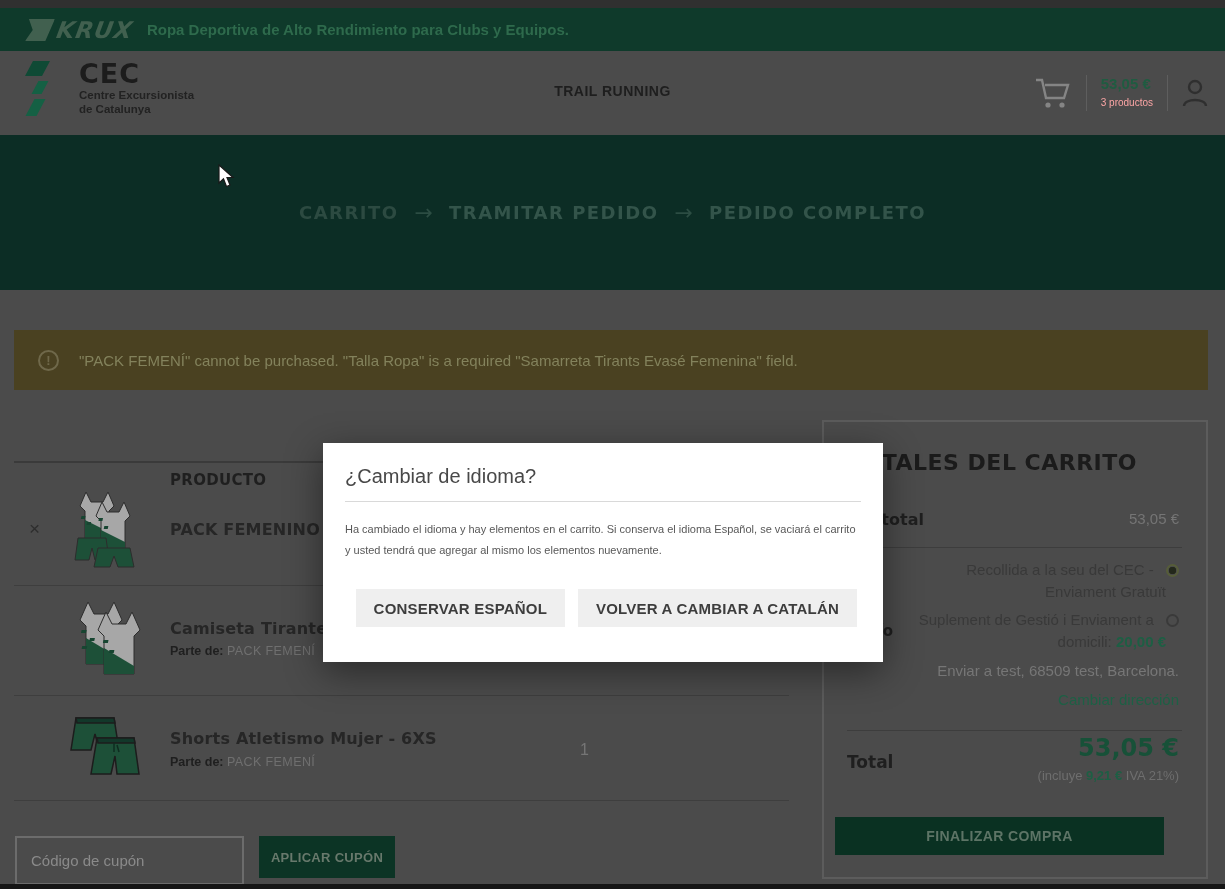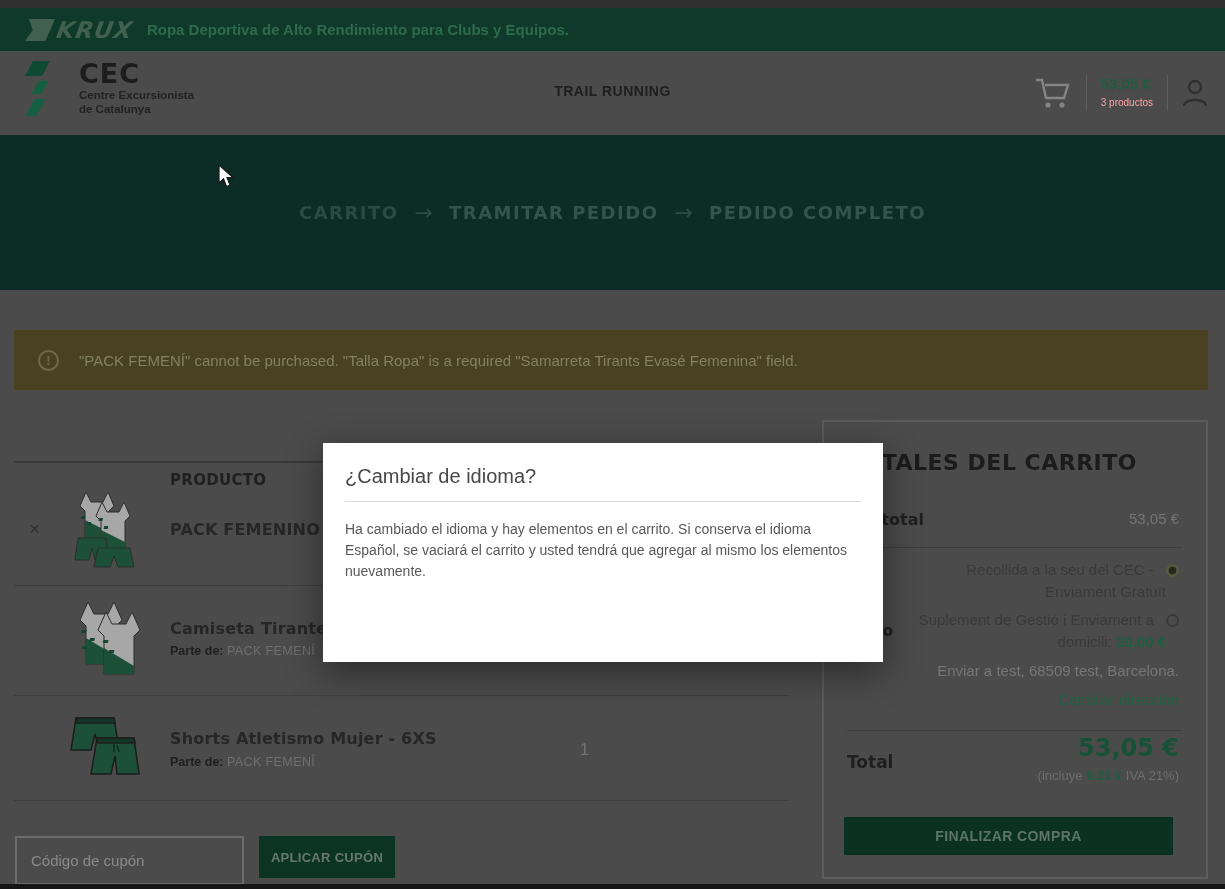--- a/index.html
+++ b/index.html
@@ -70,27 +70,27 @@
   .sb-rule { position:absolute; left:23px; width:335px; height:1px; background:#3d3d3d; }
   .ship-line { position:absolute; right:27px; text-align:right; font-size:15px; color:#393939; }
   .radio { display:inline-block; width:13px; height:13px; border-radius:50%; vertical-align:-2px; margin-left:8px; }
   .radio.sel { border:2px solid #565d39; background:radial-gradient(circle, #23281b 0 3.5px, transparent 4px); }
   .radio.unsel { border:2px solid #3a3a3a; }
   .green-amt { color:#1d5f44; font-weight:700; }
   .ship-addr { position:absolute; right:27px; top:240px; font-size:15px; color:#767676; }
   .change-addr { position:absolute; right:27px; top:269px; font-size:15px; font-weight:400; color:#1d6045; cursor:pointer; }
   .total-val { position:absolute; right:27px; top:312px; font-size:24px; font-weight:700; color:#175138; font-family:"DejaVu Sans", sans-serif; }
   .tax-line { position:absolute; right:27px; top:346px; font-size:13px; color:#6e6e6e; }
-  .checkout-btn { position:absolute; left:20px; top:395px; width:329px; height:38px; background:#0a3122; border:none; color:#5d7466; font-size:14px; font-weight:700; letter-spacing:0.4px; cursor:pointer; }
+  .checkout-btn { position:absolute; left:11px; top:395px; width:329px; height:38px; background:#0a3122; border:none; color:#5d7466; font-size:14px; font-weight:700; letter-spacing:0.4px; cursor:pointer; }
 
   
   .modal { position:absolute; left:323px; top:443px; width:560px; height:219px; background:#ffffff; box-shadow:0 10px 35px rgba(0,0,0,0.45); z-index:50; }
   .modal-title { position:absolute; left:22px; top:22px; font-size:20px; color:#484848; }
   .modal-rule { position:absolute; left:22px; top:58px; width:516px; height:1px; background:#d9d9d9; }
-  .modal-body { position:absolute; left:22px; top:76px; width:518px; font-size:14px; line-height:21px; color:#585858; }
+  .modal-body { position:absolute; left:22px; top:76px; width:518px; font-size:11px; line-height:21px; color:#585858; }
   .modal-actions { position:absolute; right:26px; top:146px; display:flex; gap:13px; }
   .modal-btn { height:38px; background:#efefef; border:none; font-size:15px; font-weight:700; color:#3d3d3d; padding:0 18px; cursor:pointer; letter-spacing:0.2px; }
 
   .cursor { position:absolute; left:218px; top:164px; z-index:99; }
 </style>
 </head>
 <body>
 
 <div id="stage">
 
@@ -253,19 +253,23 @@
     <div class="tax-line">
       <span>(incluye </span><span class="green-amt" style="font-size:13px;">9,21 €</span><span> IVA 21%)</span>
     </div>
     <button class="checkout-btn">FINALIZAR COMPRA</button>
   </div>
 
   <div class="modal">
     <div class="modal-title">¿Cambiar de idioma?</div>
     <div class="modal-rule"></div>
     <div class="modal-body">Ha cambiado el idioma y hay elementos en el carrito. Si conserva el idioma Español, se vaciará el carrito y usted tendrá que agregar al mismo los elementos nuevamente.</div>
+    <div class="modal-actions">
+      <button class="modal-btn">CONSERVAR ESPAÑOL</button>
+      <button class="modal-btn">VOLVER A CAMBIAR A CATALÁN</button>
+    </div>
   </div>
 
   <svg class="cursor" width="17" height="25" viewBox="0 0 17 25">
     <path d="M1 1 L1 19 L5.5 14.8 L8.5 22.5 L12 21 L9 13.5 L15 13.5 Z" fill="#ffffff" stroke="#1a1a1a" stroke-width="1.2"></path>
   </svg>
 
 </div>
 
 </body></html>

